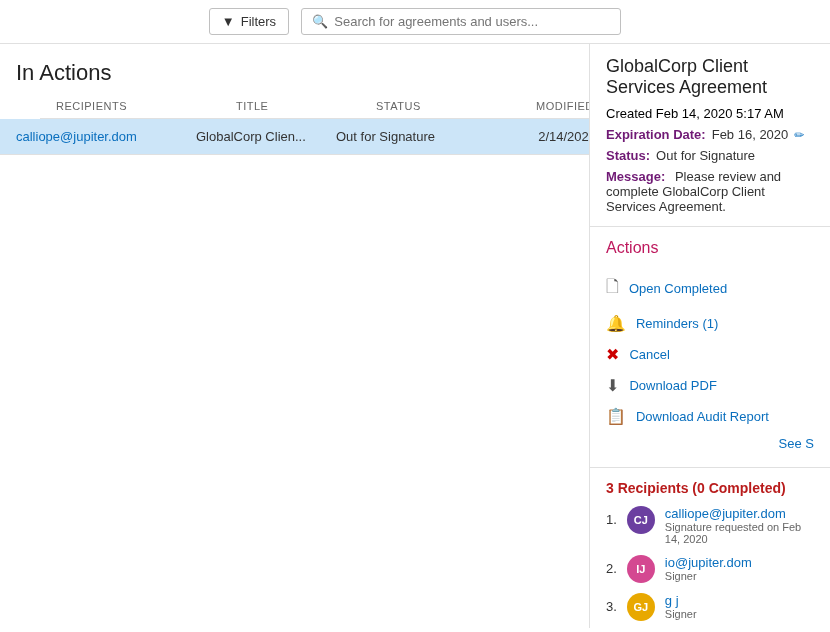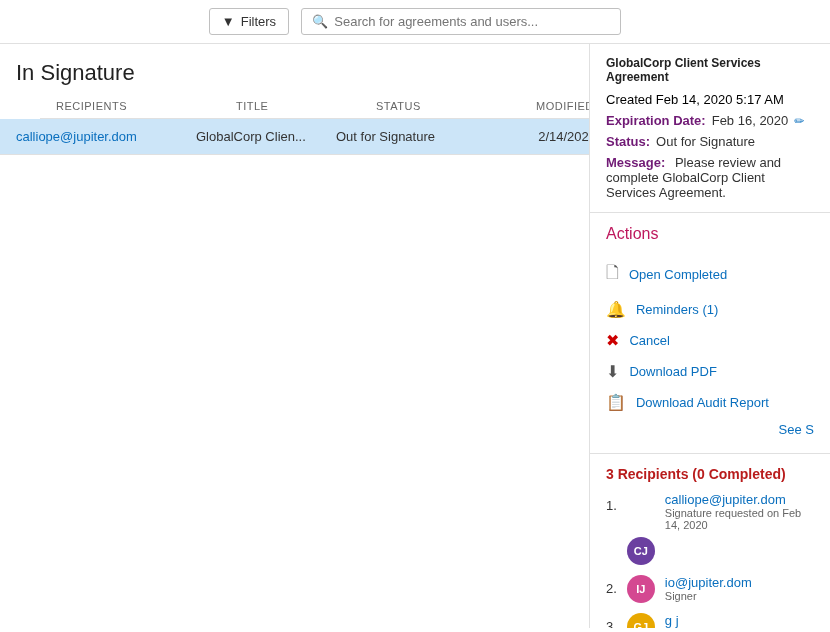--- a/index.html
+++ b/index.html
@@ -102,22 +102,22 @@
       overflow-y: auto;
       background: #fff;
     }
 
     .detail-header {
       padding: 12px 16px;
       border-bottom: 1px solid #e0e0e0;
     }
 
     .detail-title {
-      font-size: 12px;
-      font-weight: 700;
+      font-size: 18px;
+      font-weight: 400;
       color: #222;
       margin-bottom: 8px;
     }
 
     .detail-field {
       display: flex;
       align-items: center;
       margin-bottom: 6px;
       font-size: 13px;
     }
@@ -196,21 +196,21 @@
       border-radius: 50%;
       display: flex;
       align-items: center;
       justify-content: center;
       font-size: 11px;
       font-weight: 600;
       color: #fff;
       flex-shrink: 0;
     }
 
-    .avatar-purple { background: #6b3fa0; margin-top: 45px; }
+    .avatar-purple { background: #6b3fa0; }
     .avatar-pink { background: #d44891; }
     .avatar-yellow { background: #e8a800; }
 
     .recipient-info { display: flex; flex-direction: column; }
     .recipient-name { font-size: 13px; color: #0a6fbe; font-weight: 500; }
     .recipient-detail { font-size: 11px; color: #666; }
   </style>
 </head>
 <body>
 
@@ -221,21 +221,21 @@
   </button>
   <div class="search-bar">
     <span class="search-icon">🔍</span>
     <input type="text" placeholder="Search for agreements and users..." style="">
   </div>
 </div>
 
 <div class="main-content">
 
   <div class="left-panel">
-    <div class="in-progress-title">In Signature</div>
+    <div class="in-progress-title">In Actions</div>
 
     <div class="table-header">
       <div>RECIPIENTS</div>
       <div>TITLE</div>
       <div>STATUS</div>
       <div>MODIFIED</div>
     </div>
 
     <div class="table-row">
       <div class="recipient-cell">

